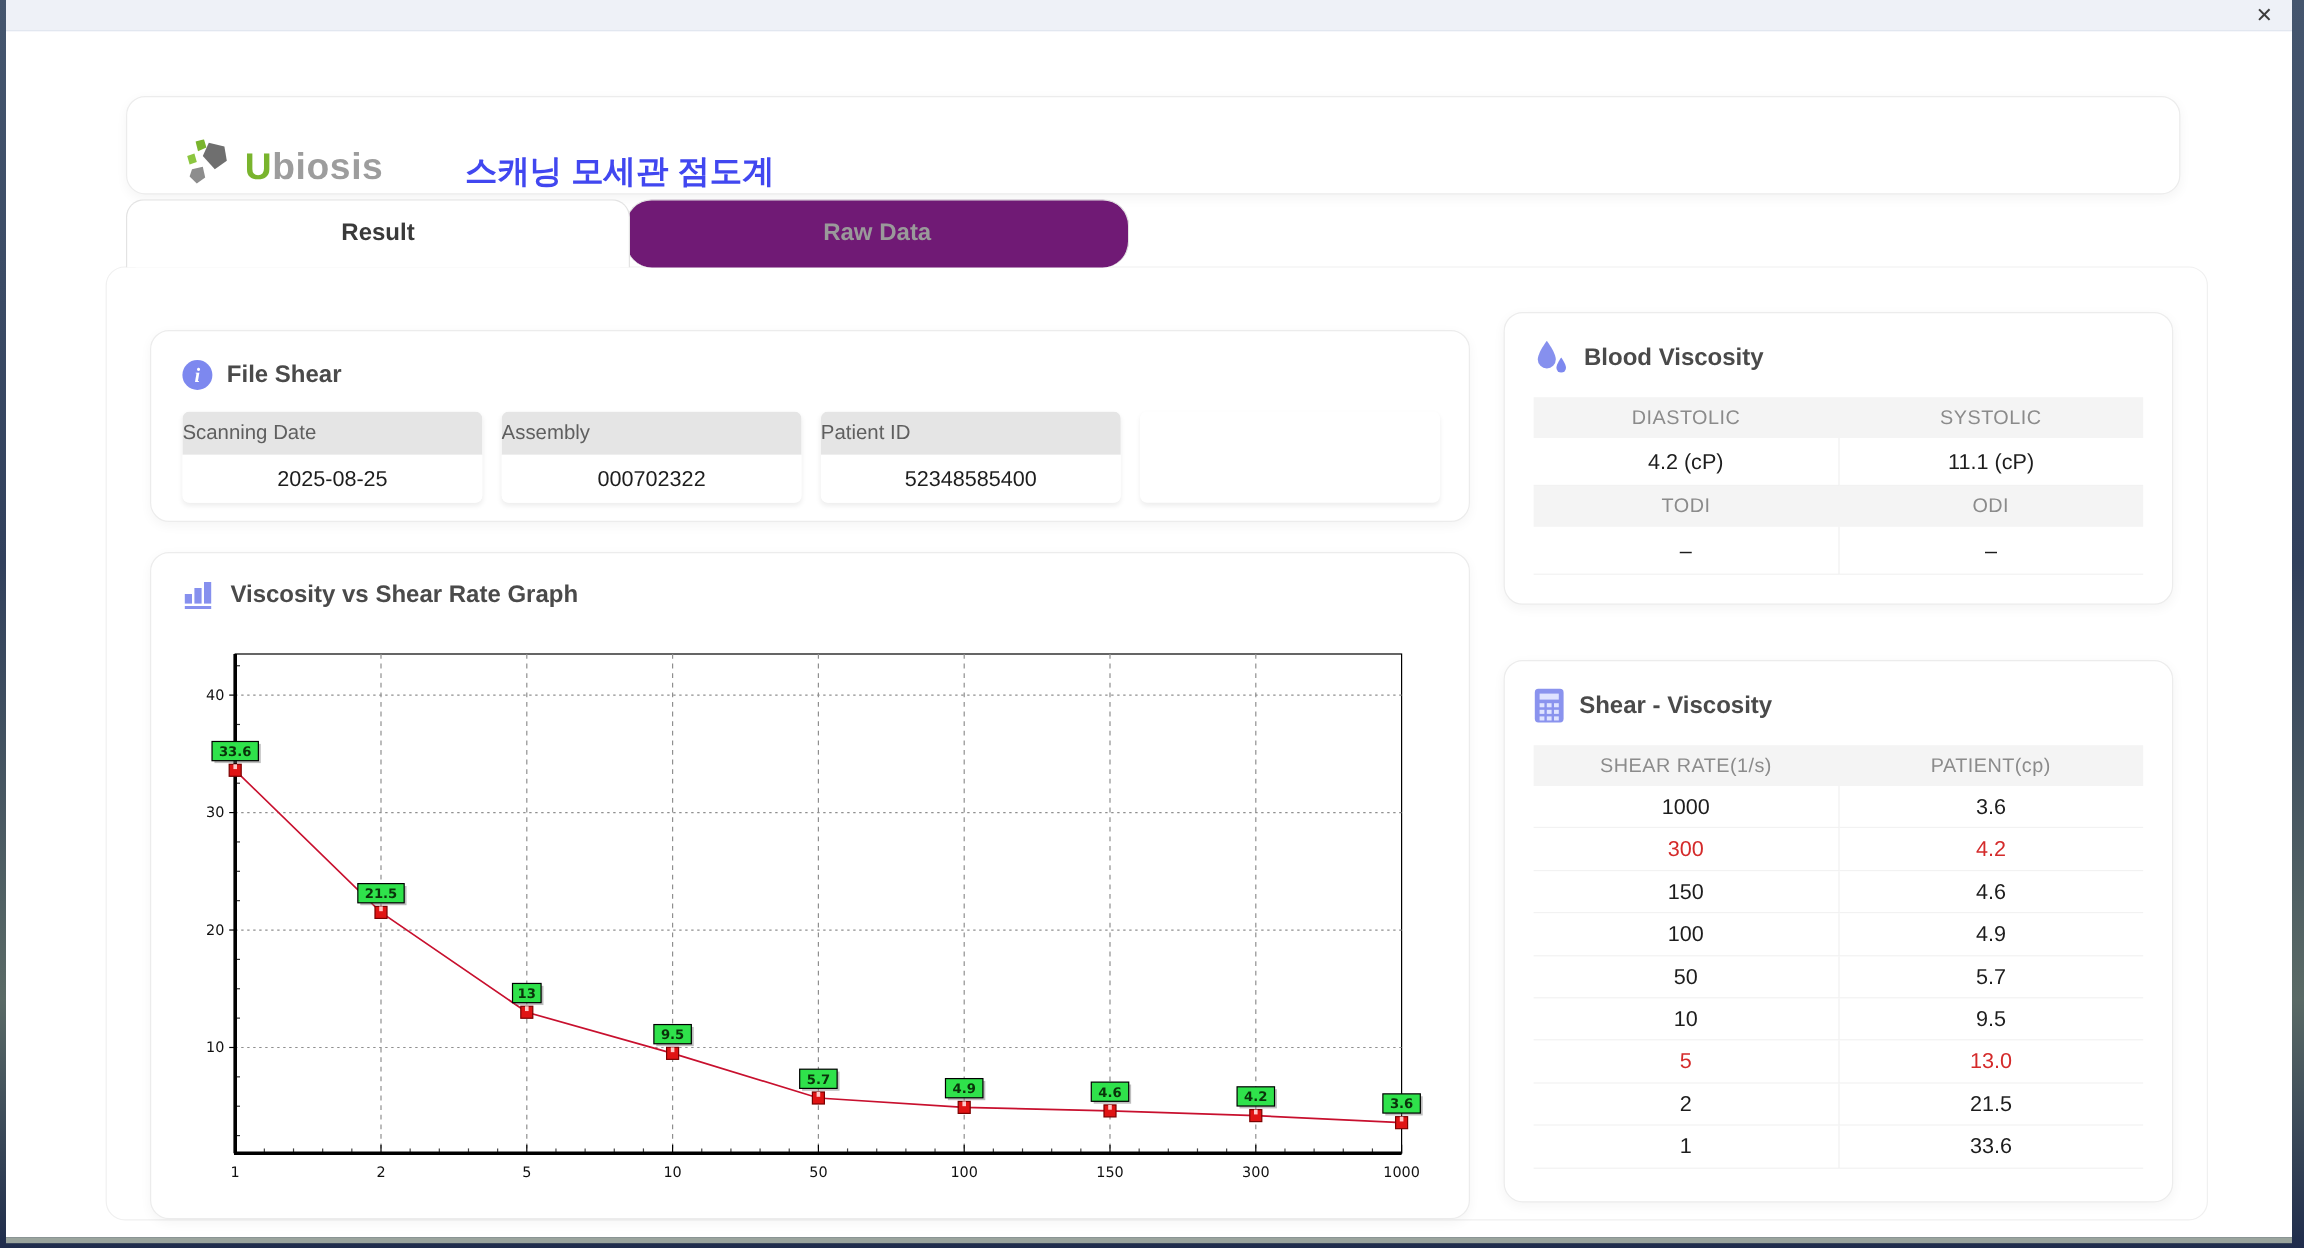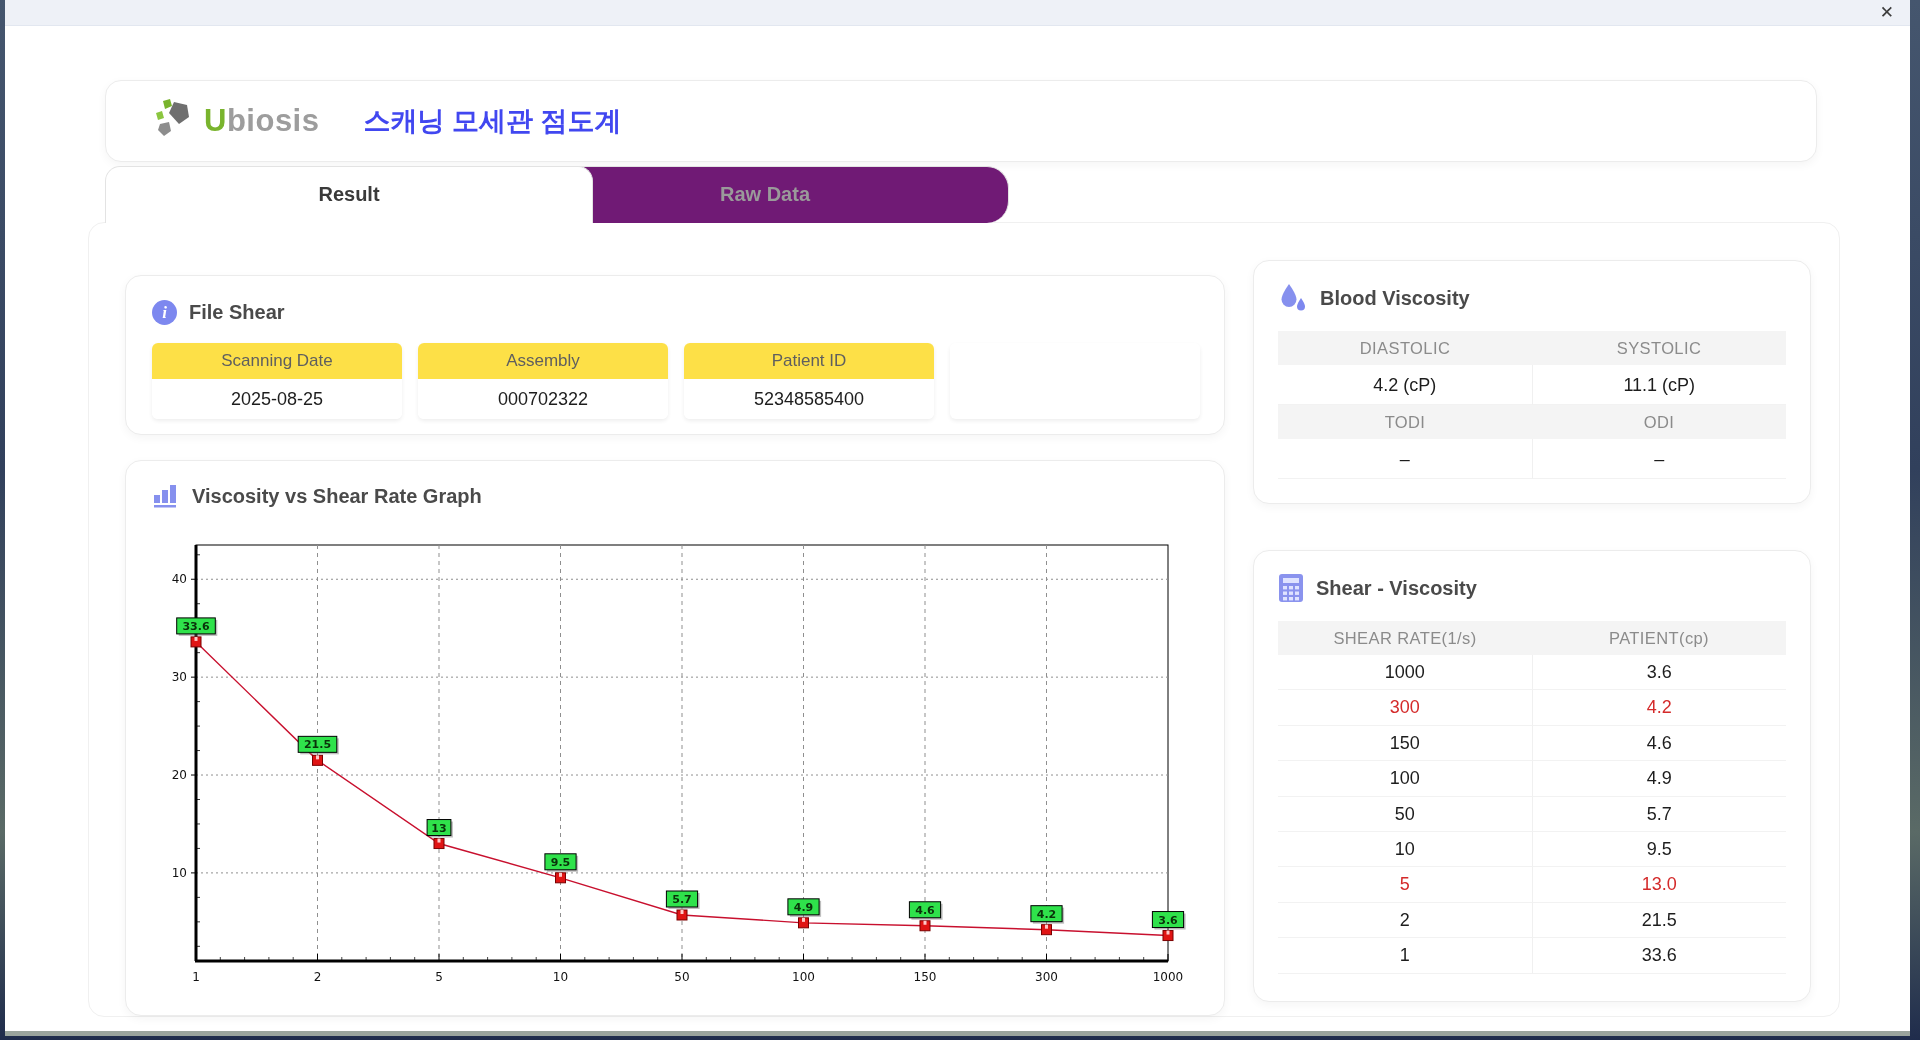--- a/index.html
+++ b/index.html
@@ -5,49 +5,49 @@
   * { margin:0; padding:0; box-sizing:border-box; }
   html,body { width:1920px; height:1040px; overflow:hidden;
     font-family:"Liberation Sans", sans-serif;
     background:linear-gradient(180deg,#45566e 0%,#31405c 45%,#5a6a66 80%,#1f2c4c 100%); }
   .window { position:absolute; left:5px; top:0; width:1905px; height:1031px; background:#ffffff; }
   .titlebar { position:absolute; left:0; top:0; right:0; height:26px; background:#eef1f7; border-bottom:1px solid #e2e7f0; }
   .close-btn { position:absolute; right:16px; top:2px; font-size:17px; color:#3c3c3c; cursor:pointer; line-height:22px; }
   .bottom-edge { position:absolute; left:0; top:1031px; width:1905px; height:5px; background:#9aa49d; }
 
   .card { position:absolute; background:#fff; border:1px solid #ececec; border-radius:16px; box-shadow:0 3px 10px rgba(0,0,0,0.045); }
-  .header-card { left:100px; top:80px; width:1712px; height:82px; display:flex; align-items:center; }
+  .header-card { left:100px; top:80px; width:1712px; height:82px; display:flex; align-items:flex-end;gap:24px; }
   .logo { display:flex; align-items:center; margin-left:48px; }
   .logo-text { font-size:31px; font-weight:bold; letter-spacing:0.5px; margin-left:8px; }
   .logo-u { color:#79b42d; }
   .logo-rest { color:#9d9d9d; font-weight:600; }
   .app-title { margin-left:44px; font-size:27px; font-weight:bold; color:#4147f0; }
 
-  .tab { position:absolute; top:166px; height:57px; width:488px; text-align:center; line-height:55px;
+  .tab { position:absolute; top:166px; height:57px; width:420px; text-align:center; line-height:55px;
          font-size:20px; font-weight:bold; border:1px solid #e3e3e3; border-bottom:none;
          border-radius:15px 15px 0 0; cursor:pointer; }
   .tab-result { left:100px; background:#ffffff; color:#3a3a3a; z-index:3; }
   .tab-raw { left:516px; background:#701a75; color:#9a9a9a; z-index:2;border-radius:22px; }
 
   .content-panel { position:absolute; left:83px; top:222px; width:1752px; height:795px;
     background:#fff; border:1px solid #f0f0f0; border-radius:16px; z-index:1; }
 
   .sec-title { display:flex; align-items:center; font-size:20px; font-weight:bold; color:#4a4a4a; }
   .sec-title .ico { margin-right:12px; display:inline-flex; }
 
   
   .info-icon { width:25px; height:25px; border-radius:50%; background:#7d88ef; color:#fff;
     font-family:"Liberation Serif", serif; font-style:italic; font-weight:bold; font-size:17px;
     display:inline-flex; align-items:center; justify-content:center; }
 
   
   .file-info-card { left:120px; top:275px; width:1100px; height:160px; z-index:4; padding:24px 24px 0 26px; }
   .fi-fields { display:flex; gap:16px; margin-top:18px; }
   .fi-box { width:250px; border-radius:6px; overflow:hidden; box-shadow:0 2px 4px rgba(0,0,0,0.07); }
-  .fi-box .fi-label { height:36px; background:#fde047; color:#5f5f5f; font-size:17px; text-align:center; line-height:36px; }
+  .fi-box .fi-label { height:36px; background:#e5e5e5; color:#5f5f5f; font-size:17px; line-height:36px; }
   .fi-box .fi-value { height:40px; background:#fff; color:#1d1d1d; font-size:18px; text-align:center; line-height:40px; }
 
   
   .graph-card { left:120px; top:460px; width:1100px; height:556px; z-index:4; padding:22px 0 0 26px; }
   #chart { position:absolute; left:30px; top:70px; width:1042px; height:462px; }
   #chart svg { overflow:visible; font-family:"DejaVu Sans", sans-serif; }
 
   
   .blood-card { left:1248px; top:260px; width:558px; height:244px; z-index:4; padding:22px 24px 0 24px; }
   .shear-card { left:1248px; top:550px; width:558px; height:452px; z-index:4; padding:22px 24px 0 24px; }

